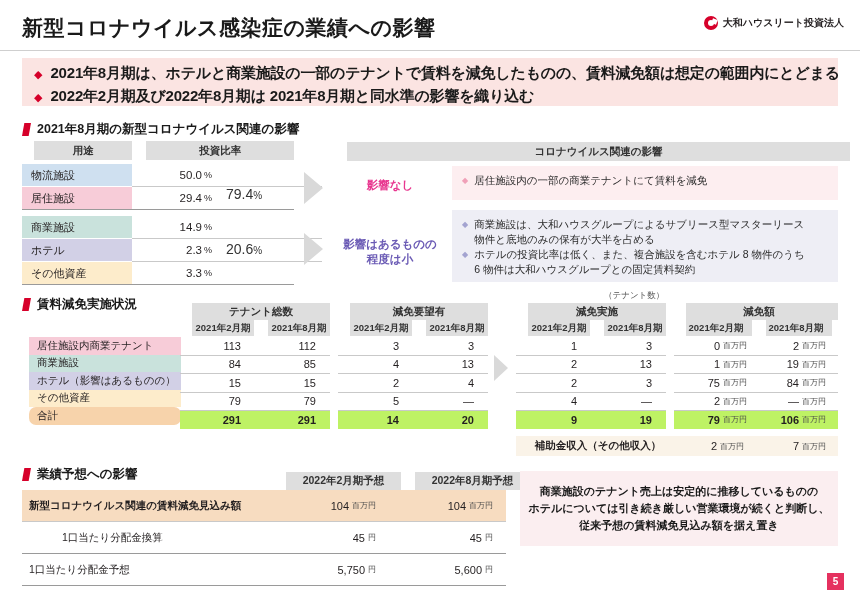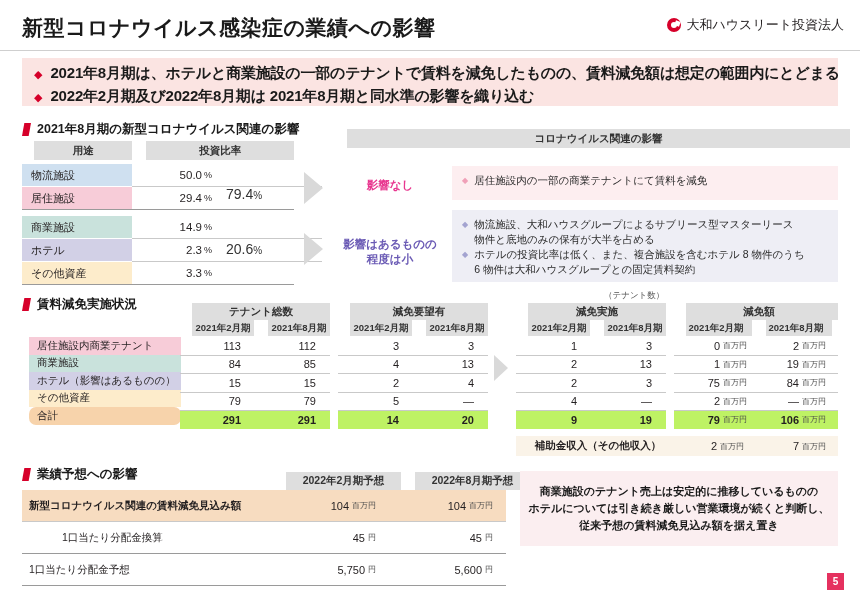--- a/index.html
+++ b/index.html
@@ -16,21 +16,21 @@
   .page-title {
     position: absolute; left: 22px; top: 14px;
     font-size: 21px; font-weight: bold; letter-spacing: .5px;
     color: #1a1a1a; white-space: nowrap;
   }
   .brand { position: absolute; right: 16px; top: 16px; display: flex; align-items: center; gap: 5px; }
   .brand-mark { width: 14px; height: 14px; border-radius: 50%;
     border: 4px solid #d6002a; position: relative; }
   .brand-mark::after { content:""; position:absolute; width:5px; height:5px;
     background:#ffffff; right:-3px; top:-1px; transform: rotate(20deg); }
-  .brand-text { font-size: 13px; font-weight: normal; color: #231f20; white-space: nowrap; }
+  .brand-text { font-size: 10px; font-weight: bold; color: #231f20; white-space: nowrap; }
   .title-rule { position: absolute; left: 0; top: 50px; width: 860px; height: 1px; background: #cfcfcf; }
 
   
   .banner {
     position: absolute; left: 22px; top: 58px; width: 816px; height: 48px;
     background: #fbe4e2; padding: 6px 10px 0 12px;
   }
   .banner-line { display: flex; align-items: baseline; gap: 8px; margin-bottom: 4px; }
   .dia { color: #d6002a; font-size: 11px; line-height: 1; flex: 0 0 auto; }
   .banner-text { font-size: 15px; font-weight: bold; color: #1a1a1a; white-space: nowrap; letter-spacing: -.2px; }
@@ -67,21 +67,21 @@
   .b1-val { width: 82px; display: flex; align-items: center; justify-content: flex-end;
     font-size: 11.5px; padding-right: 2px; }
   .b1-pct { font-size: 9px; margin-left: 2px; }
   .grp-val { position: absolute; font-size: 14px; color: #333; }
   .grp-val .s { font-size: 10px; }
   .arrow { position: absolute; width: 0; height: 0;
     border-top: 16px solid transparent; border-bottom: 16px solid transparent;
     border-left: 19px solid #d9d9d9; }
 
   
-  .b1r { position: absolute; left: 335px; top: 129px; width: 498px; }
+  .b1r { position: absolute; left: 335px; top: 142px; width: 498px; }
   .b1r-hdr { height: 19px; width: 503px; }
   .imp-lab { position: absolute; font-weight: bold; font-size: 11.5px; text-align: center; width: 110px; }
   .imp-pink { color: #e8368f; }
   .imp-purp { color: #6b5bb5; }
   .note-box { position: absolute; padding: 7px 8px 7px 10px; }
   .note-pink { background: #fdeef0; }
   .note-lav { background: #eeeef5; }
   .note-line { display: flex; gap: 6px; font-size: 10.5px; line-height: 15px; color: #2b2b2b; }
   .dia-pink { color: #f0a0b8; font-size: 8px; line-height: 15px; }
   .dia-lav { color: #a3a3d0; font-size: 8px; line-height: 15px; }
@@ -226,21 +226,21 @@
     </div>
   </div>
 
   <div class="imp-lab imp-purp" style="left:335px; top:237px;">影響はあるものの</div>
   <div class="imp-lab imp-purp" style="left:335px; top:252px;">程度は小</div>
 
   <div class="note-box note-lav" style="left:452px; top:210px; width:386px; height:72px;">
     <div class="note-line">
       <span class="dia-lav">◆</span>
       <span>
-        <span>物流施設、大和ハウスグループによるサブリース型マスターリース</span><br>
+        <span>商業施設は、大和ハウスグループによるサブリース型マスターリース</span><br>
         <span>物件と底地のみの保有が大半を占める</span>
       </span>
     </div>
     <div class="note-line">
       <span class="dia-lav">◆</span>
       <span>
         <span>ホテルの投資比率は低く、また、複合施設を含むホテル 8 物件のうち</span><br>
         <span>6 物件は大和ハウスグループとの固定賃料契約</span>
       </span>
     </div>

